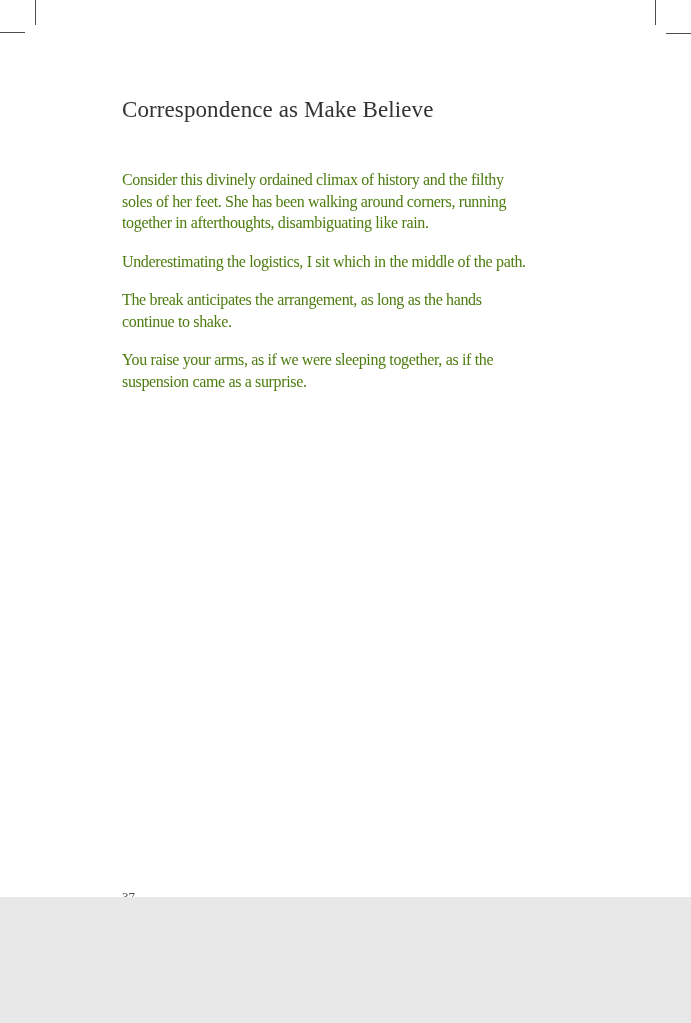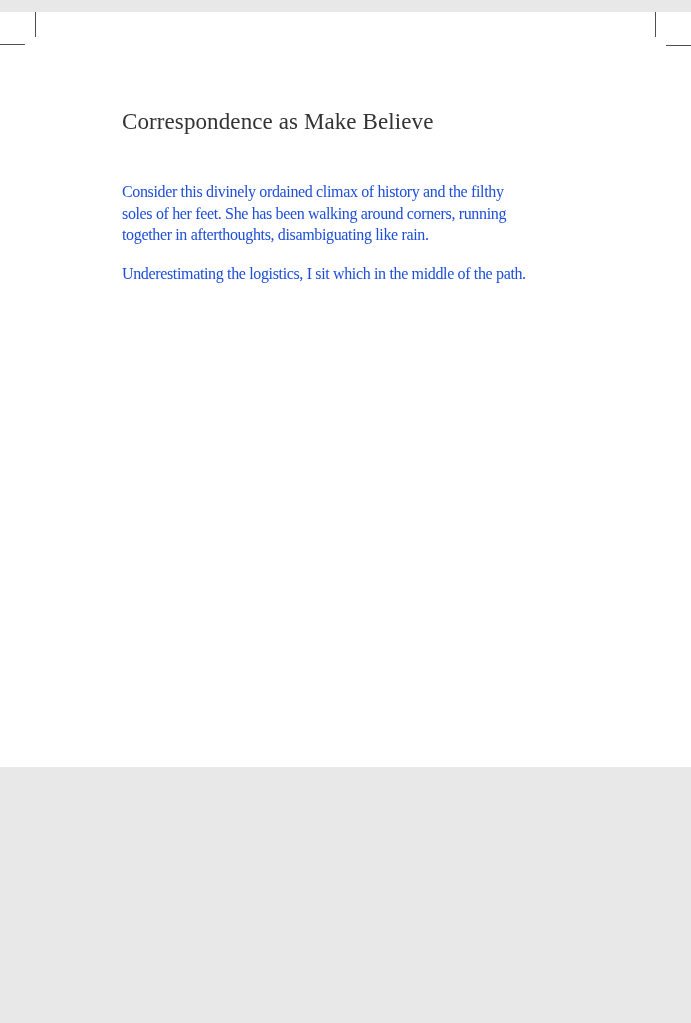--- a/index.html
+++ b/index.html
@@ -3,22 +3,22 @@
 <meta charset="utf-8">
 <style>
   html, body {
     margin: 0;
     padding: 0;
     background: #e8e8e8;
   }
   .sheet {
     position: relative;
     width: 691px;
-    height: 755px;
-    margin: 12px auto;
+    height: 897px;
+    margin: 0 auto;
     background: #ffffff;
     overflow: hidden;
     font-family: "Liberation Serif", serif;
   }
   
   .crop {
     position: absolute;
     background: #4f4f4f;
   }
   .crop.v { width: 1px; height: 25px; }
@@ -49,21 +49,21 @@
     position: absolute;
     left: 122px;
     top: 169px;
     width: 500px;
   }
   .para {
     margin: 0 0 17px 0;
     font-size: 16px;
     line-height: 21.5px;
     letter-spacing: -0.35px;
-    color: #1d4ed8;
+    color: #4d7c0f;
     white-space: pre;
   }
   .folio {
     position: absolute;
     left: 122px;
     top: 889px;
     font-size: 13px;
     line-height: 16px;
     color: #444444;
   }
@@ -82,17 +82,21 @@
   <div class="crop h br-h"></div>
   <div class="crop v br-v"></div>
 
   <h1 class="poem-title">Correspondence as Make Believe</h1>
 
   <div class="paras">
     <p class="para">Consider this divinely ordained climax of history and the filthy
 soles of her feet. She has been walking around corners, running
 together in afterthoughts, disambiguating like rain.</p>
     <p class="para">Underestimating the logistics, I sit which in the middle of the path.</p>
+    <p class="para">The break anticipates the arrangement, as long as the hands
+continue to shake.</p>
+    <p class="para">You raise your arms, as if we were sleeping together, as if the
+suspension came as a surprise.</p>
   </div>
 
   <div class="folio">37</div>
 
 </div>
 
 </body></html>

